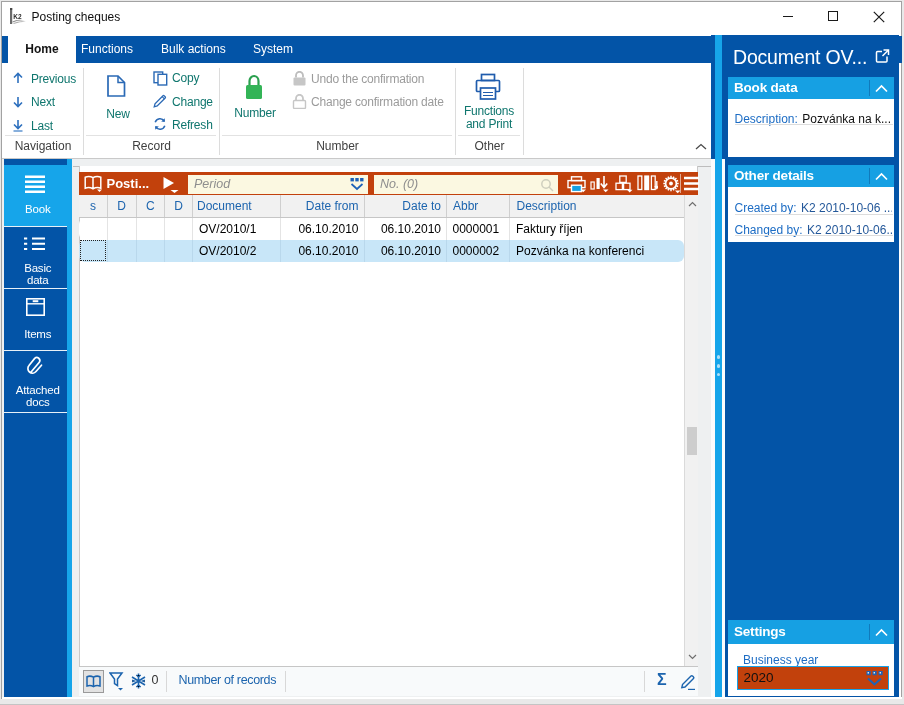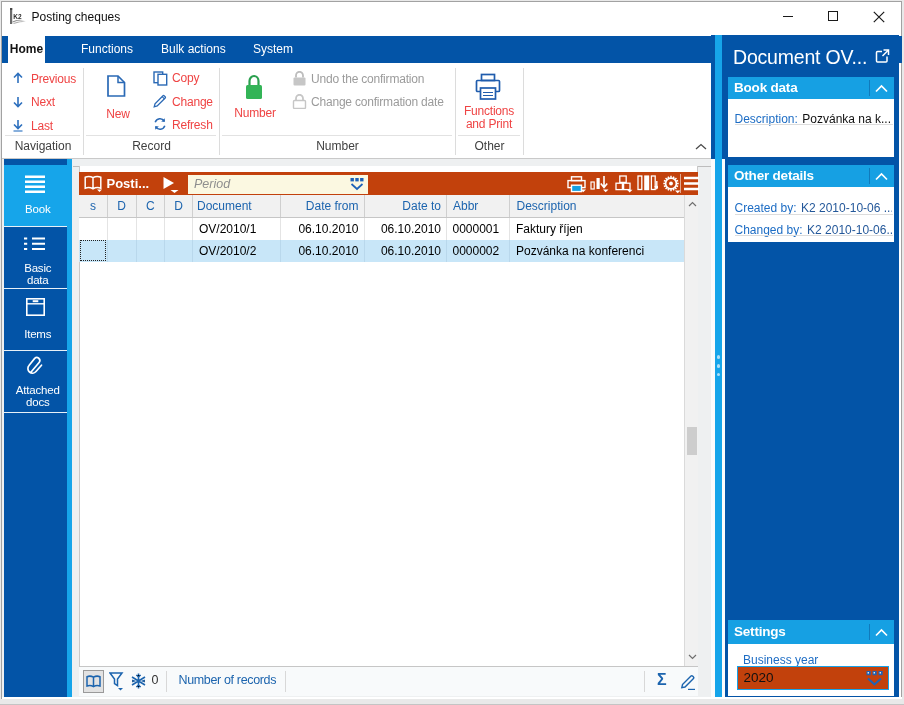--- a/index.html
+++ b/index.html
@@ -5,43 +5,43 @@
   * { margin:0; padding:0; box-sizing:border-box; }
   html,body { width:904px; height:705px; overflow:hidden; }
   body { position:relative; background:#e9e9e9; font-family:"Liberation Sans",sans-serif; }
   .abs { position:absolute; }
   #win { left:1px; top:1px; width:901px; height:702px; background:#fff; border:1px solid #a2a2a2; }
   
   #title { left:31.5px; top:9.5px; font-size:12px; color:#101010; }
   
   #tabbar { left:2px; top:36px; width:900px; height:26.5px; background:#0354a7; }
   .tab { position:absolute; top:0; height:26.5px; line-height:26.5px; color:#fff; font-size:12px; }
-  #hometab { position:absolute; left:6px; top:0; width:37px; height:26.5px; background:#fff; color:#141414; font-weight:bold; font-size:12px; text-align:center; line-height:26.5px; }
+  #hometab { position:absolute; left:6px; top:0; width:68px; height:26.5px; background:#fff; color:#141414; font-weight:bold; font-size:12px; text-align:center; line-height:26.5px; }
   
   #ribbon { left:2px; top:62.5px; width:709px; height:96.5px; background:#fff; border-bottom:1px solid #c9c9c9; }
   .gsep { position:absolute; top:5.5px; height:87px; width:1px; background:#dcdcdc; }
   .glabline { position:absolute; top:72px; height:1px; background:#e2e2e2; }
   .glabel { position:absolute; top:75.5px; height:16px; line-height:16px; font-size:12px; color:#404040; text-align:center; }
-  .ritem { position:absolute; font-size:12px; letter-spacing:-0.2px; color:#ef4444; white-space:nowrap; }
+  .ritem { position:absolute; font-size:12px; letter-spacing:-0.2px; color:#0f766e; white-space:nowrap; }
   .ritem.dis { color:#9b9b9b; }
   
   #content { left:2px; top:159px; width:709px; height:538px; background:#eef0f1; }
   
   #sidebar { left:4px; top:159px; width:62.5px; height:538px; background:#0354a7; }
   #lstrip { left:66.5px; top:159px; width:5px; height:538px; background:#16a5ea; }
   .sbtn { position:absolute; left:4px; width:67.5px; text-align:center; color:#fff; }
   .sbtn .lab { font-size:11.5px; line-height:12px; letter-spacing:-0.2px; }
   .ssep { position:absolute; left:4px; width:62.5px; height:1.5px; background:#e8f1f8; }
   
   #panel { left:79px; top:166px; width:619px; height:530px; background:#fff; border-left:1px solid #c9c9c9; border-right:1px solid #c9c9c9; border-bottom:1px solid #c9c9c9; }
   #paneltop { left:73px; top:166px; width:638px; height:1px; background:#bdbdbd; }
   #toolbar { left:79px; top:172px; width:619px; height:23px; background:#c2410c; }
   #thead { left:79px; top:195px; width:605px; height:23px; background:#f1f1f1; border-bottom:1px solid #c6c6c6; }
   .hcell { position:absolute; top:0; height:22px; line-height:22px; font-size:12px; color:#1c64ae; border-left:1px solid #cfcfcf; }
-  .row { position:absolute; left:79px; width:605px; height:22px; }
+  .row { position:absolute; left:79px; width:605px; height:22px;border-radius:6px; }
   .cell { position:absolute; top:0; height:22px; line-height:22px; font-size:12px; color:#000; border-left:1px solid #e4e4e4; white-space:nowrap; overflow:hidden; }
   #statusbar { left:79px; top:666px; width:619px; height:30px; background:#f8fafb; border-top:1px solid #c6c6c6; }
   
   #rpanel { left:711px; top:35px; width:188px; height:663.5px; background:#0354a7; }
   #rstrip { left:715px; top:35px; width:6.5px; height:662px; background:#16a5ea; }
   #rwhiteL { left:711px; top:159px; width:4px; height:538px; background:#fcfcfc; }
   #rwhiteR { left:721.5px; top:159px; width:3px; height:538px; background:#fcfcfc; }
   .sechead { position:absolute; left:728px; width:166px; height:22px; background:#16a0e3; color:#fff; font-weight:bold; font-size:13.5px; line-height:22px; letter-spacing:-0.2px; }
   .secbody { position:absolute; left:728px; width:166px; background:#fff; }
   .flab { color:#1c6cc4; font-size:12px; }
@@ -203,20 +203,27 @@
     </svg>
   <div class="abs" style="left:109px;top:2.5px;width:180px;height:19.5px;background:#fbf8e1;">
     <div class="abs" style="left:6px;top:2.5px;font-style:italic;font-size:12.5px;color:#8e8e8e;">Period</div>
     <svg class="abs" style="left:162px;top:3.5px;" width="14" height="13" viewBox="0 0 14 13">
         <rect x="0.5" y="0" width="3.4" height="3.4" fill="#1d62b8"></rect>
         <rect x="5.3" y="0" width="3.4" height="3.4" fill="#1d62b8"></rect>
         <rect x="10.1" y="0" width="3.4" height="3.4" fill="#1d62b8"></rect>
         <path d="M1.5 6 L7 11 L12.5 6" fill="none" stroke="#1d62b8" stroke-width="1.7"></path>
       </svg>
   </div>
+  <div class="abs" style="left:295px;top:2.5px;width:184px;height:19.5px;background:#fbf8e1;">
+    <div class="abs" style="left:6px;top:2.5px;font-style:italic;font-size:12.5px;color:#8e8e8e;">No. (0)</div>
+    <svg class="abs" style="left:166px;top:3px;" width="14" height="14" viewBox="0 0 14 14">
+        <circle cx="6" cy="6" r="4.2" fill="none" stroke="#cfcfbe" stroke-width="1.5"></circle>
+        <path d="M9 9 L13 13" stroke="#cfcfbe" stroke-width="1.5"></path>
+      </svg>
+  </div>
   <svg class="abs" style="left:488px;top:3.5px;" width="20" height="17" viewBox="0 0 20 17">
       <rect x="4.5" y="0.8" width="10" height="3.8" fill="none" stroke="#fff" stroke-width="1.4"></rect>
       <rect x="1" y="4.6" width="17" height="7" fill="none" stroke="#fff" stroke-width="1.4"></rect>
       <rect x="4.5" y="9.2" width="10" height="6.4" fill="#16a0e3" stroke="#fff" stroke-width="1.4"></rect>
       <path d="M13.5 13.5 L19 13.5 L16.2 16.3 Z" fill="#fff"></path>
     </svg>
   <svg class="abs" style="left:511px;top:3px;" width="19" height="18" viewBox="0 0 19 18">
       <rect x="1" y="7" width="3.2" height="7" fill="none" stroke="#fff" stroke-width="1.2"></rect>
       <rect x="6.5" y="3" width="3.2" height="11" fill="#fff"></rect>
       <path d="M14 1 V12 M10.8 8.5 L14 12.5 L17.2 8.5" fill="none" stroke="#fff" stroke-width="1.6"></path>

